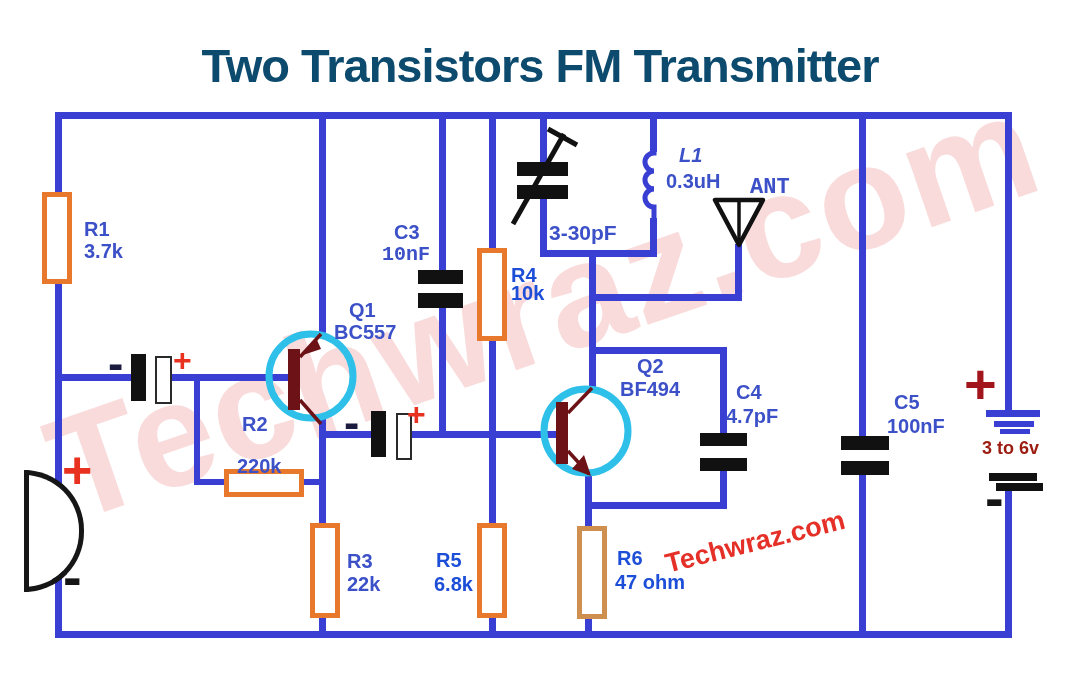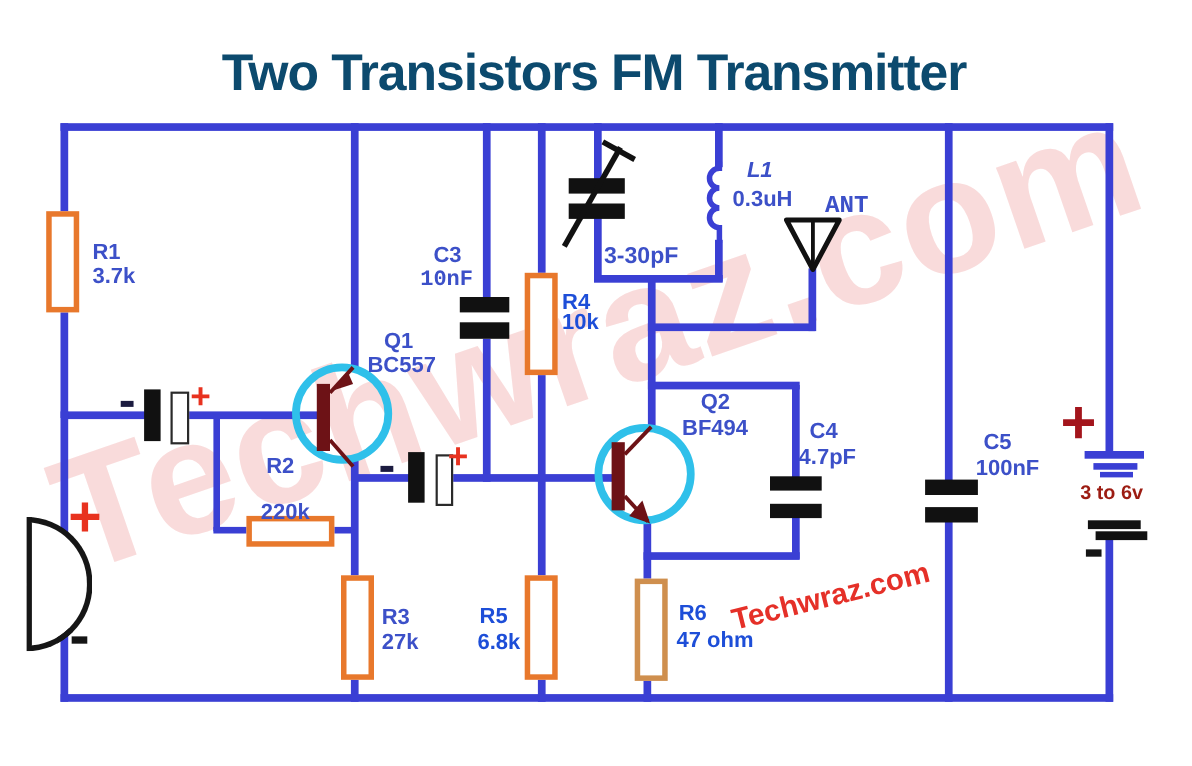--- a/index.html
+++ b/index.html
@@ -138,21 +138,21 @@
   <svg style="left:500px;top:122px;" width="90" height="108" viewBox="0 0 90 108">
     <line x1="13" y1="102" x2="64" y2="12" stroke="#111" stroke-width="5"></line>
     <line x1="48" y1="7" x2="77" y2="23" stroke="#111" stroke-width="5"></line>
   </svg>
 
   <div class="lbl" style="left:84px;top:219px;">R1</div>
   <div class="lbl" style="left:84px;top:241px;">3.7k</div>
   <div class="lbl" style="left:242px;top:414px;">R2</div>
   <div class="lbl" style="left:237px;top:456px;">220k</div>
   <div class="lbl" style="left:347px;top:551px;">R3</div>
-  <div class="lbl" style="left:347px;top:574px;">27k</div>
+  <div class="lbl" style="left:347px;top:574px;">22k</div>
   <div class="lbl dark" style="left:511px;top:265px;">R4</div>
   <div class="lbl dark" style="left:511px;top:283px;">10k</div>
   <div class="lbl dark" style="left:436px;top:550px;">R5</div>
   <div class="lbl dark" style="left:434px;top:574px;">6.8k</div>
   <div class="lbl dark" style="left:617px;top:548px;">R6</div>
   <div class="lbl dark" style="left:615px;top:572px;">47 ohm</div>
   <div class="lbl" style="left:394px;top:222px;">C3</div>
   <div class="lbl" style="left:382px;top:245px;font-family:Liberation Mono, monospace;">10nF</div>
   <div class="lbl" style="left:736px;top:382px;">C4</div>
   <div class="lbl" style="left:726px;top:406px;">4.7pF</div>

